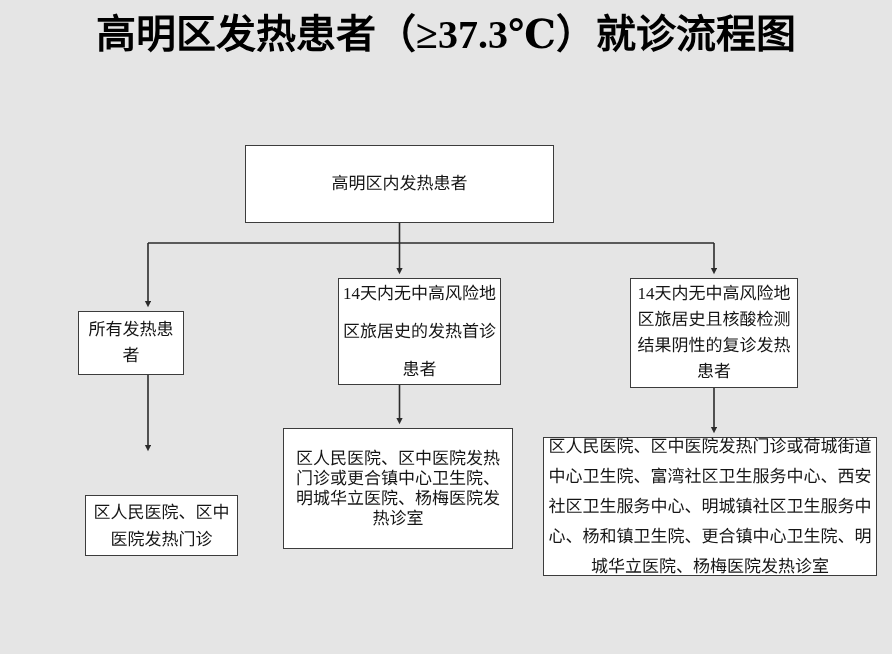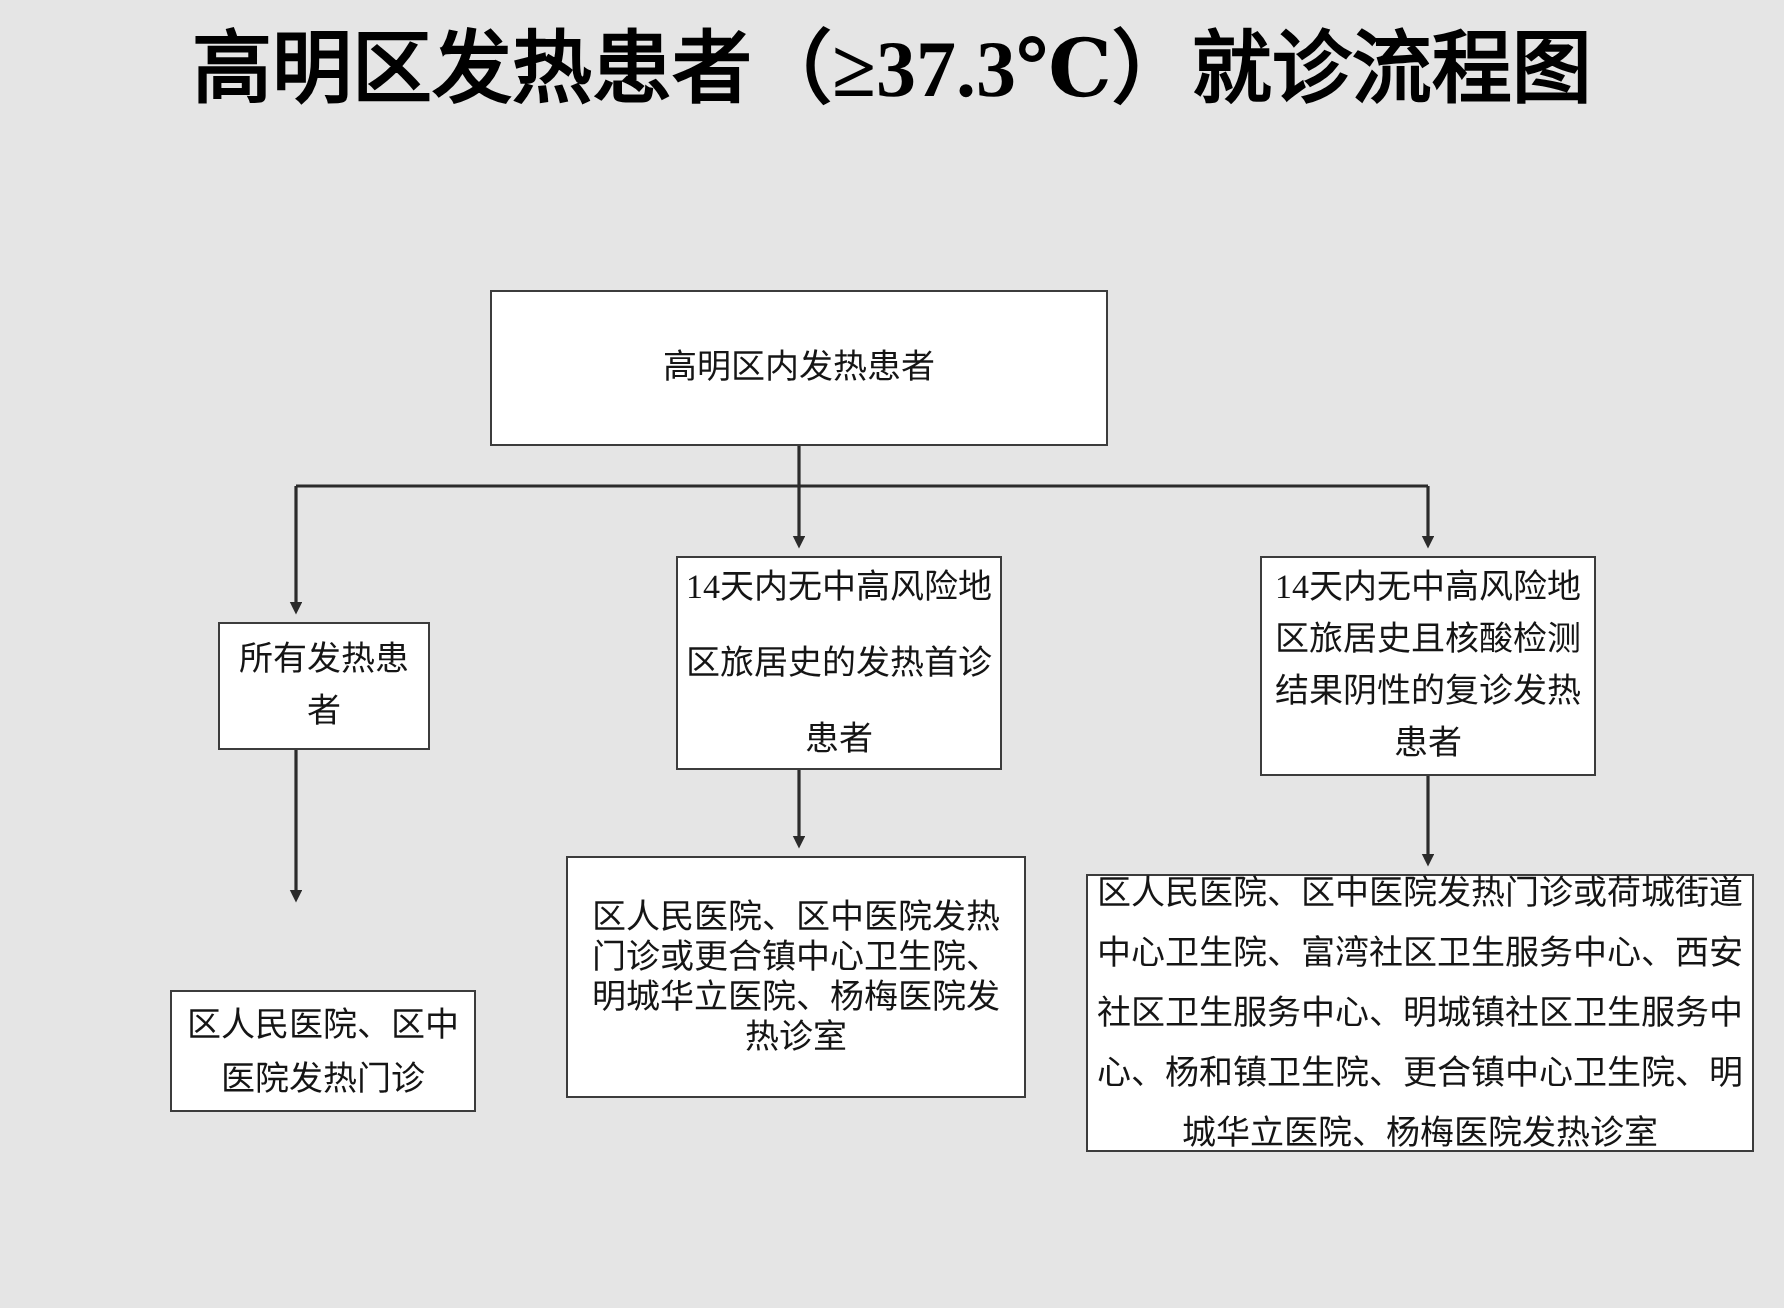--- a/index.html
+++ b/index.html
@@ -46,21 +46,21 @@
     text-align: center;
     font-family: "Liberation Serif", "DejaVu Serif", serif;
     color: #151515;
     padding: 2px 4px;
   }
   .node span {
     display: block;
     width: 100%;
   }
   #node-root        { left: 245px; top: 145px;  width: 309px; height: 78px;  font-size: 17px; line-height: 24px; }
-  #node-all         { left: 109px;  top: 311px;  width: 106px; height: 64px;  font-size: 17px; line-height: 26px; }
+  #node-all         { left: 78px;  top: 311px;  width: 106px; height: 64px;  font-size: 17px; line-height: 26px; }
   #node-first       { left: 318px; top: 278px;  width: 163px; height: 107px; font-size: 17px; line-height: 38px; margin-left: 20px; }
   #node-revisit     { left: 630px; top: 278px;  width: 168px; height: 110px; font-size: 17px; line-height: 26px; }
   #node-out-all     { left: 85px;  top: 455px;  width: 153px; height: 61px;  font-size: 17px; line-height: 27px; margin-top: 40px; }
   #node-out-first   { left: 283px; top: 428px;  width: 230px; height: 121px; font-size: 17px; line-height: 20px; }
   #node-out-revisit { left: 543px; top: 437px;  width: 334px; height: 139px; font-size: 17px; line-height: 30px; }
 
   
   #wires {
     position: absolute;
     left: 0;

